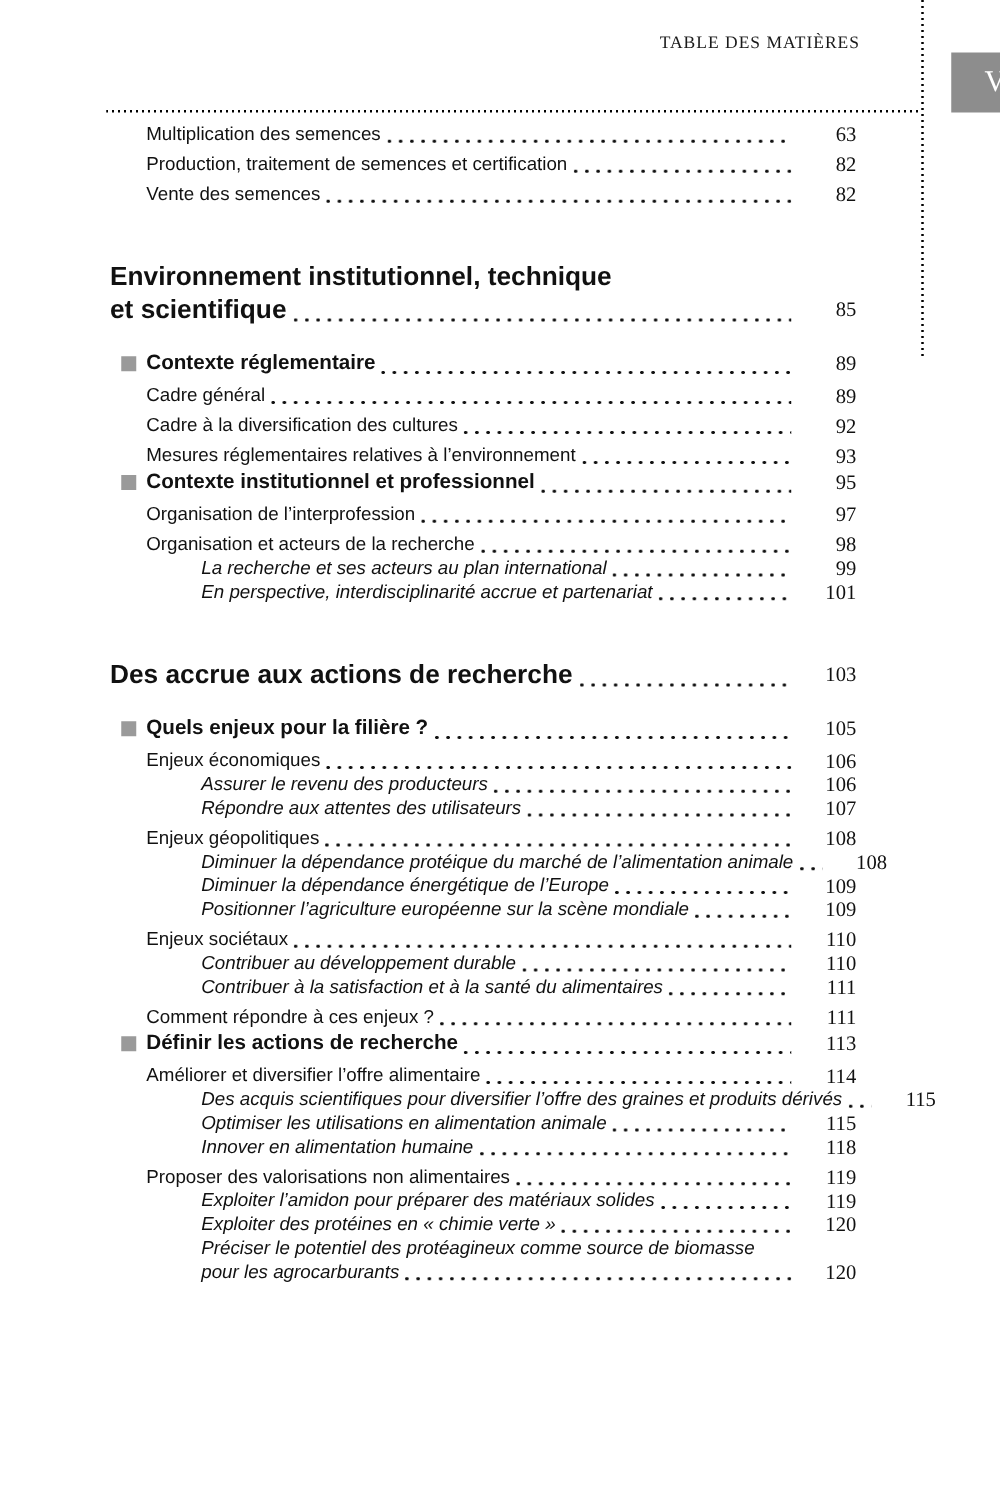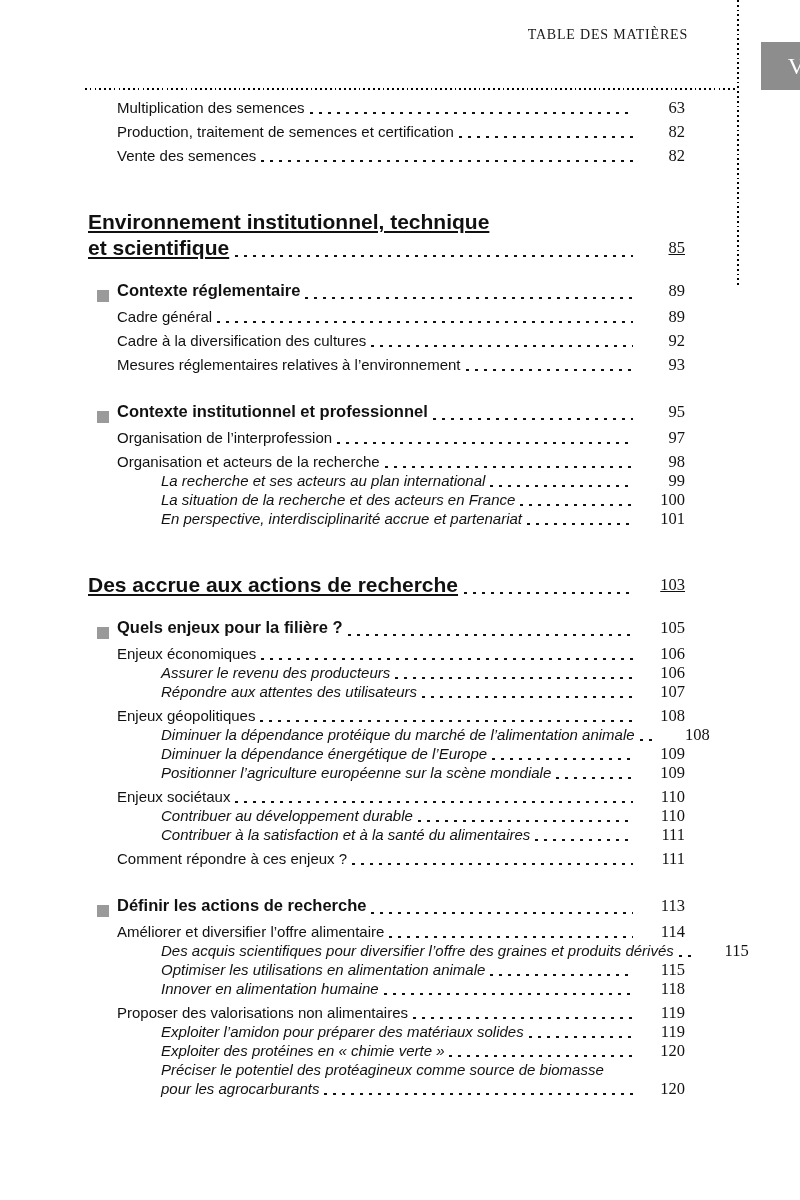--- a/index.html
+++ b/index.html
@@ -44,21 +44,21 @@
     font-family: "Liberation Serif", serif;
     font-size: 24px; color: var(--folio-text); margin-left: 21px;
   }
 
   
   .toc { position: absolute; left: 88px; top: 98px; width: 597px; }
 
   .block { margin-top: 0; }
   .block.para { margin-top: 5px; }
 
-  .row { display: flex; align-items: flex-end; line-height: 19px; }
+  .row { display: flex; align-items: center; line-height: 19px; }
   .pre-line { line-height: 19px; }
 
   .block-normal, .block-italic { padding-left: 29px; font-size: 15px; }
   .block-italic .label, .block-italic .pre-line { font-style: italic; margin-left: 44px; }
 
   .label { white-space: nowrap; padding-right: 5px; }
 
   .dots {
     flex: 1 1 auto;
     align-self: flex-end;
@@ -71,31 +71,31 @@
   }
 
   .page {
     font-family: "Liberation Serif", serif;
     font-size: 16.5px;
     min-width: 42px; text-align: right; white-space: nowrap;
     font-weight: normal; font-style: normal;
   }
 
   
-  .block-section { margin-top: 26px; font-weight: bold; font-size: 16.5px; }
+  .block-section { font-weight: bold; font-size: 16.5px; }
   .block-section .row { line-height: 23px; }
   .square {
     flex: 0 0 auto;
     width: 12px; height: 12px;
     background: var(--bullet-gray);
     margin-left: 9px; margin-right: 8px;
   }
 
   
-  .block-chapter { margin-top: 44px; font-weight: bold; font-size: 21px; text-decoration: underline; }
+  .block-chapter { margin-top: 44px; font-weight: bold; font-size: 21px; }
   .block-chapter .row, .block-chapter .pre-line { line-height: 26px; }
   .block-chapter .label { padding-right: 6px; }
   .block-chapter .dots { margin-bottom: 3.5px; }
 
   
   .block-chapter + .block-section { margin-top: 18px; }
   .block-section + .block-normal { margin-top: 5px; }
 </style>
 </head>
 <body>
@@ -193,27 +193,20 @@
       </div>
       <div class="block block-italic">
         <div class="row">
           <span class="label">La recherche et ses acteurs au plan international</span>
           <span class="dots"></span>
           <span class="page">99</span>
         </div>
       </div>
       <div class="block block-italic">
         <div class="row">
-          <span class="label">La situation de la recherche et des acteurs en France</span>
-          <span class="dots"></span>
-          <span class="page">100</span>
-        </div>
-      </div>
-      <div class="block block-italic">
-        <div class="row">
           <span class="label">En perspective, interdisciplinarité accrue et partenariat</span>
           <span class="dots"></span>
           <span class="page">101</span>
         </div>
       </div>
       <div class="block block-chapter">
         <div class="row">
           <span class="label">Des accrue aux actions de recherche</span>
           <span class="dots"></span>
           <span class="page">103</span>

